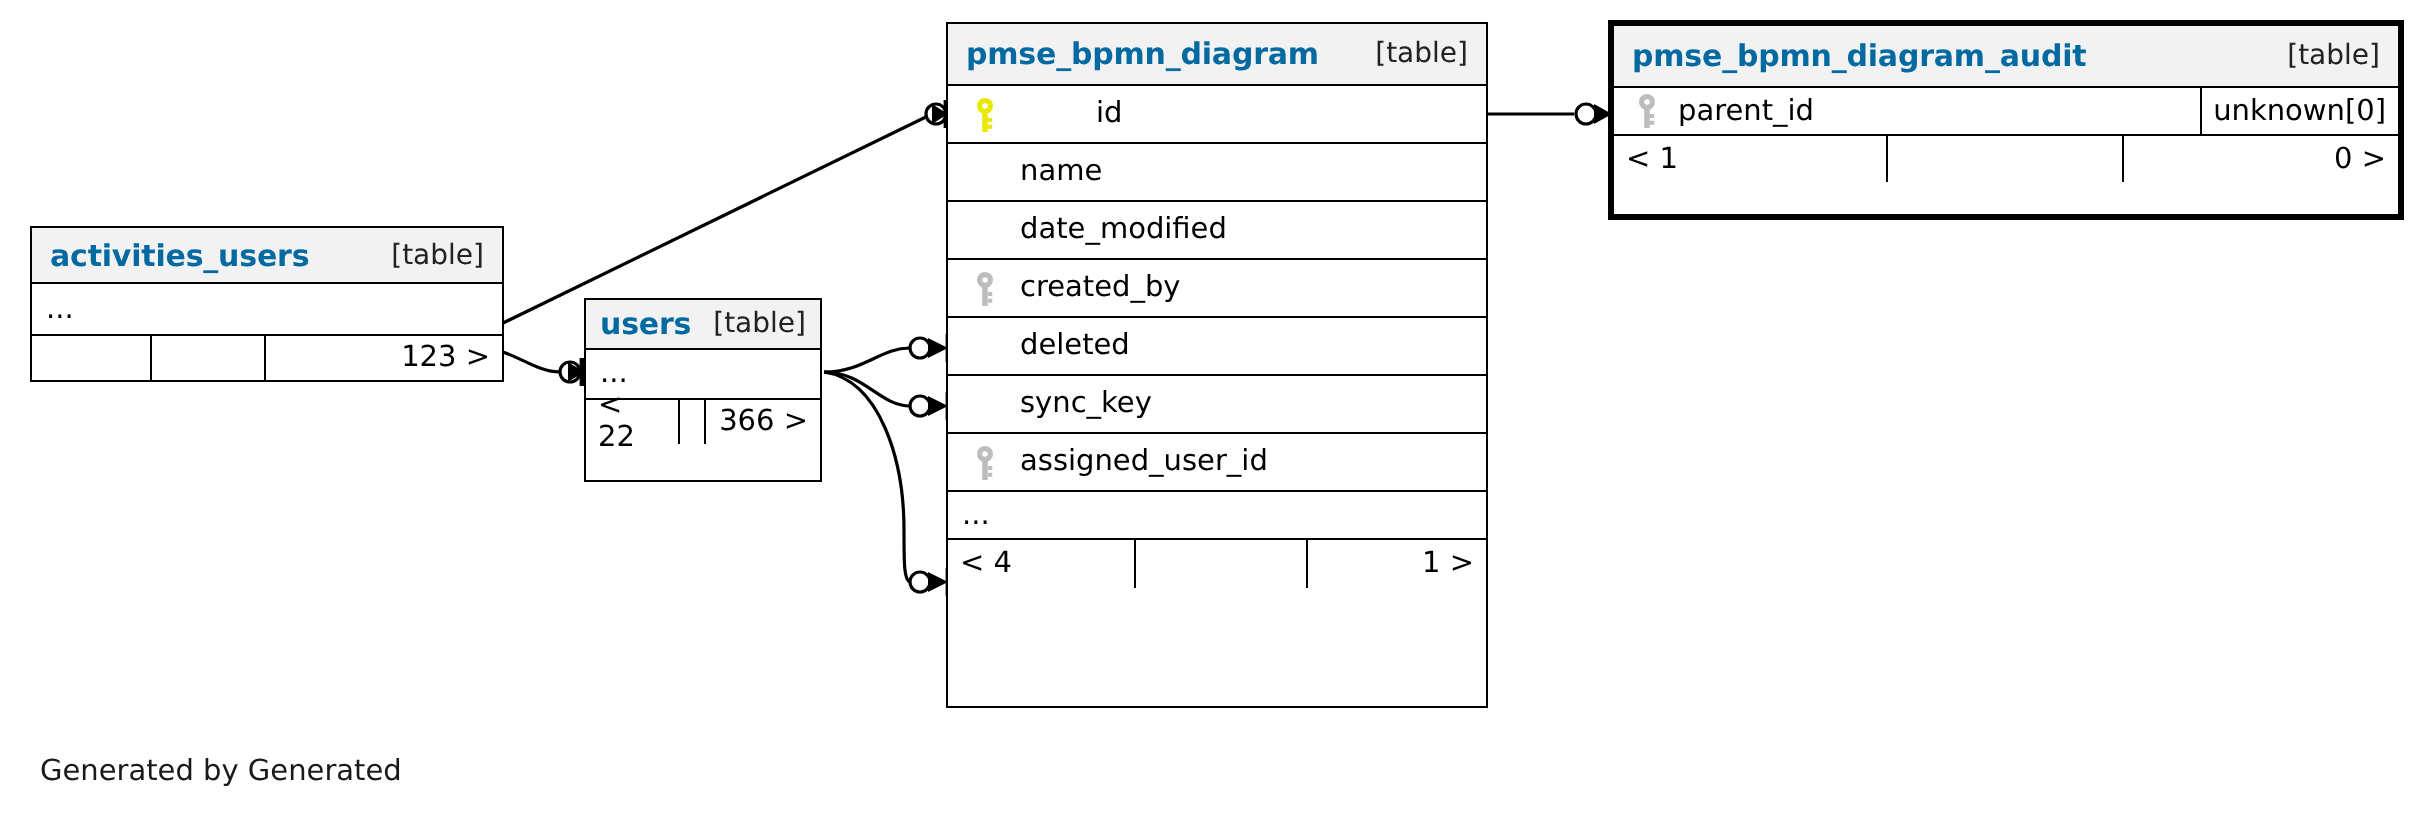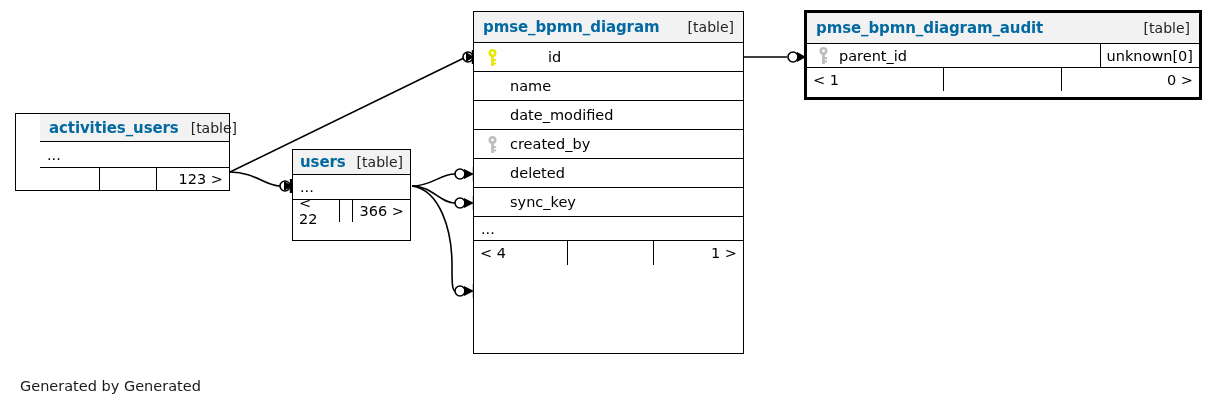--- a/index.html
+++ b/index.html
@@ -182,21 +182,21 @@
     </g>
 
     <g>
       <path d="M 744,57 L 787,57" fill="none" stroke="#000" stroke-width="1.6"></path>
       <circle cx="793" cy="57" r="5" fill="#fff" stroke="#000" stroke-width="1.6"></circle>
       <path d="M 806,50 L 806,64" stroke="#000" stroke-width="2.4"></path>
       <path d="M 806,57 L 797,52 L 797,62 Z" fill="#000"></path>
     </g>
   </svg>
 
-  <div class="table-box" style="left:15px; top:113px; width:215px; height:78px;padding-left:24px;">
+  <div class="table-box" style="left:15px; top:113px; width:237px; height:78px;">
     <div class="tbl-header" style="height:28px;">
       <span class="tbl-name">activities_users</span>
       <span class="tbl-tag">[table]</span>
     </div>
     <div class="ellipsis-row" style="height:26px;">...</div>
     <div class="footer-row" style="height:22px;">
       <div class="footer-cell fc-left" style="width:60px;"></div>
       <div class="footer-cell fc-mid" style="width:57px;"></div>
       <div class="footer-cell fc-right" style="flex:1;">123 &gt;</div>
     </div>
@@ -262,31 +262,43 @@
     <div class="col-row" style="height:29px;">
       <span class="key-cell"></span>
       <span class="col-name">deleted</span>
     </div>
 
     <div class="col-row" style="height:29px;">
       <span class="key-cell"></span>
       <span class="col-name">sync_key</span>
     </div>
 
+    <div class="col-row" style="height:29px;">
+      <span class="key-cell">
+        <svg class="keyicon" width="11" height="17" viewBox="0 0 11 17">
+          <circle cx="5.5" cy="4" r="4" fill="#bdbdbd"></circle>
+          <circle cx="5.5" cy="4" r="1.4" fill="#ffffff"></circle>
+          <rect x="4.1" y="6.5" width="2.8" height="10.5" fill="#bdbdbd"></rect>
+          <rect x="6.9" y="10" width="2.2" height="2" fill="#bdbdbd"></rect>
+          <rect x="6.9" y="13.4" width="2.2" height="2" fill="#bdbdbd"></rect>
+        </svg>
+      </span>
+      <span class="col-name">assigned_user_id</span>
+    </div>
 
     <div class="ellipsis-row" style="height:24px;">...</div>
 
     <div class="footer-row" style="height:24px;">
       <div class="footer-cell fc-left" style="width:94px;">&lt; 4</div>
       <div class="footer-cell fc-mid" style="width:86px;"></div>
       <div class="footer-cell fc-right" style="flex:1;">1 &gt;</div>
     </div>
   </div>
 
-  <div class="table-box bold-outline" style="left:804px; top:10px; width:398px; height:90px;">
+  <div class="table-box bold-outline" style="left:804px; top:10px; width:398px; height:100px;">
     <div class="tbl-header" style="height:31px;">
       <span class="tbl-name">pmse_bpmn_diagram_audit</span>
       <span class="tbl-tag">[table]</span>
     </div>
 
     <div class="col-row" style="height:24px;">
       <span class="key-cell" style="width:32px;min-width:32px;">
         <svg class="keyicon" width="11" height="17" viewBox="0 0 11 17">
           <circle cx="5.5" cy="4" r="4" fill="#bdbdbd"></circle>
           <circle cx="5.5" cy="4" r="1.4" fill="#ffffff"></circle>

